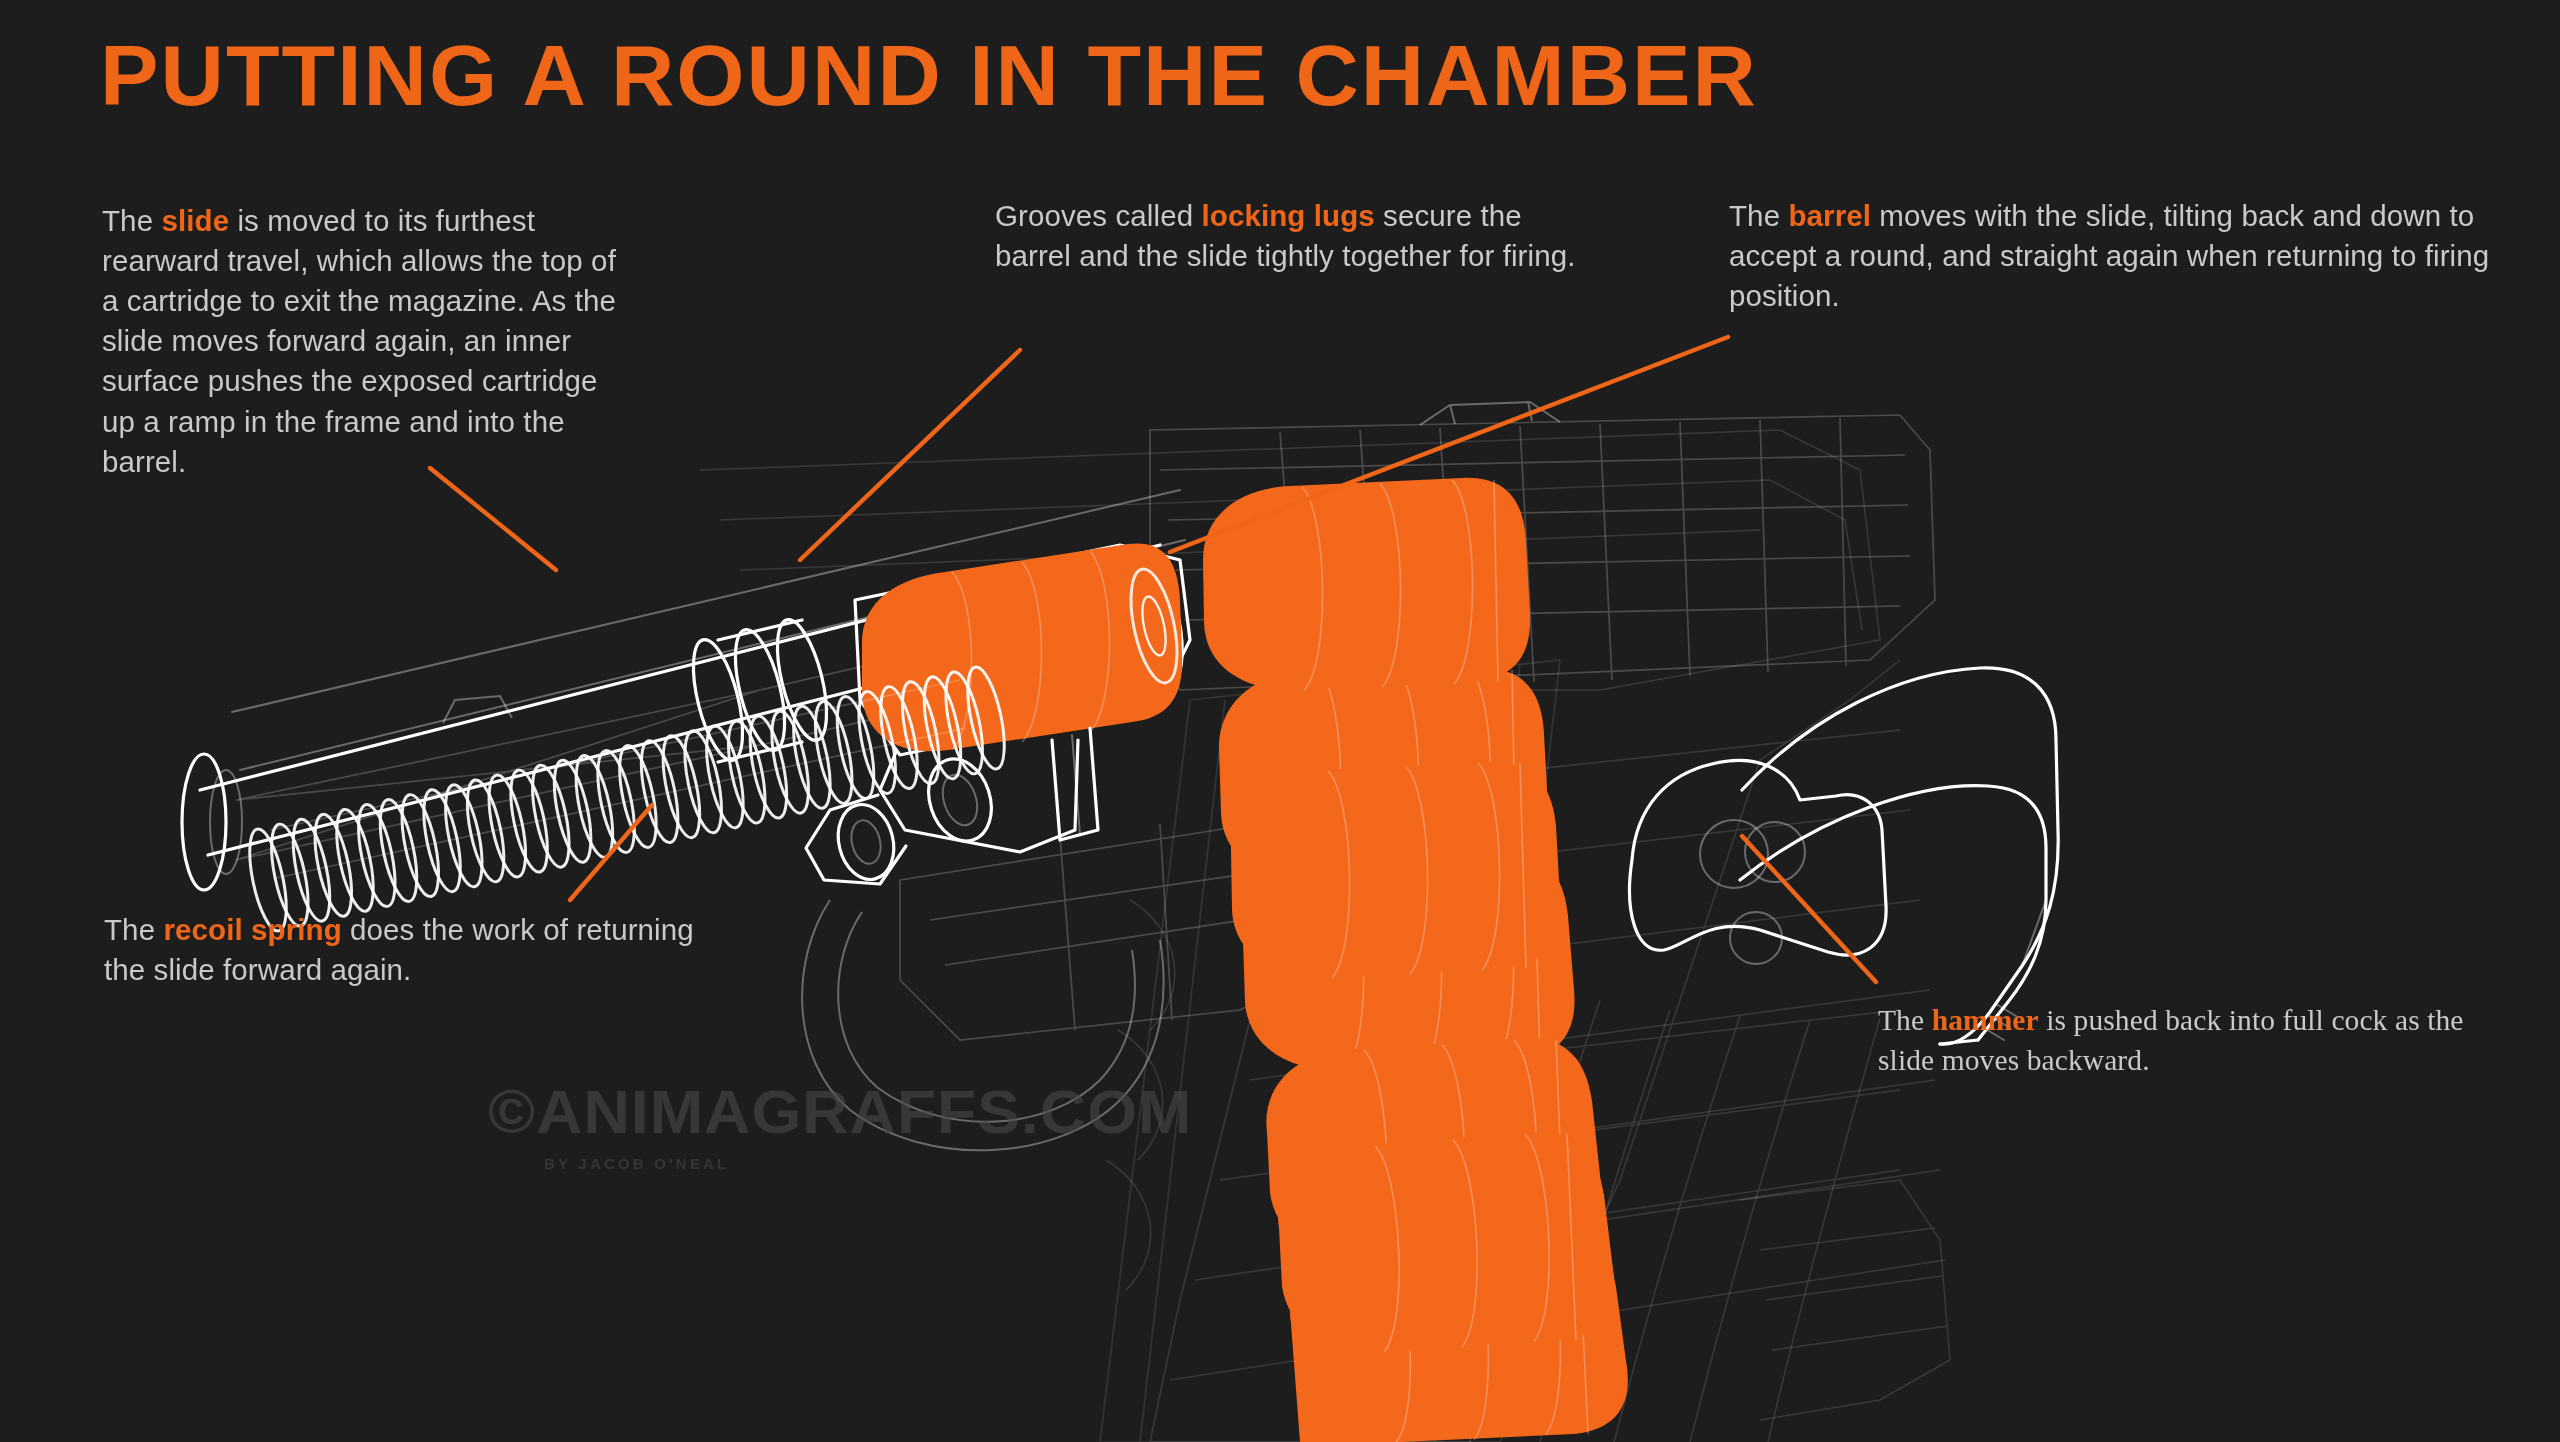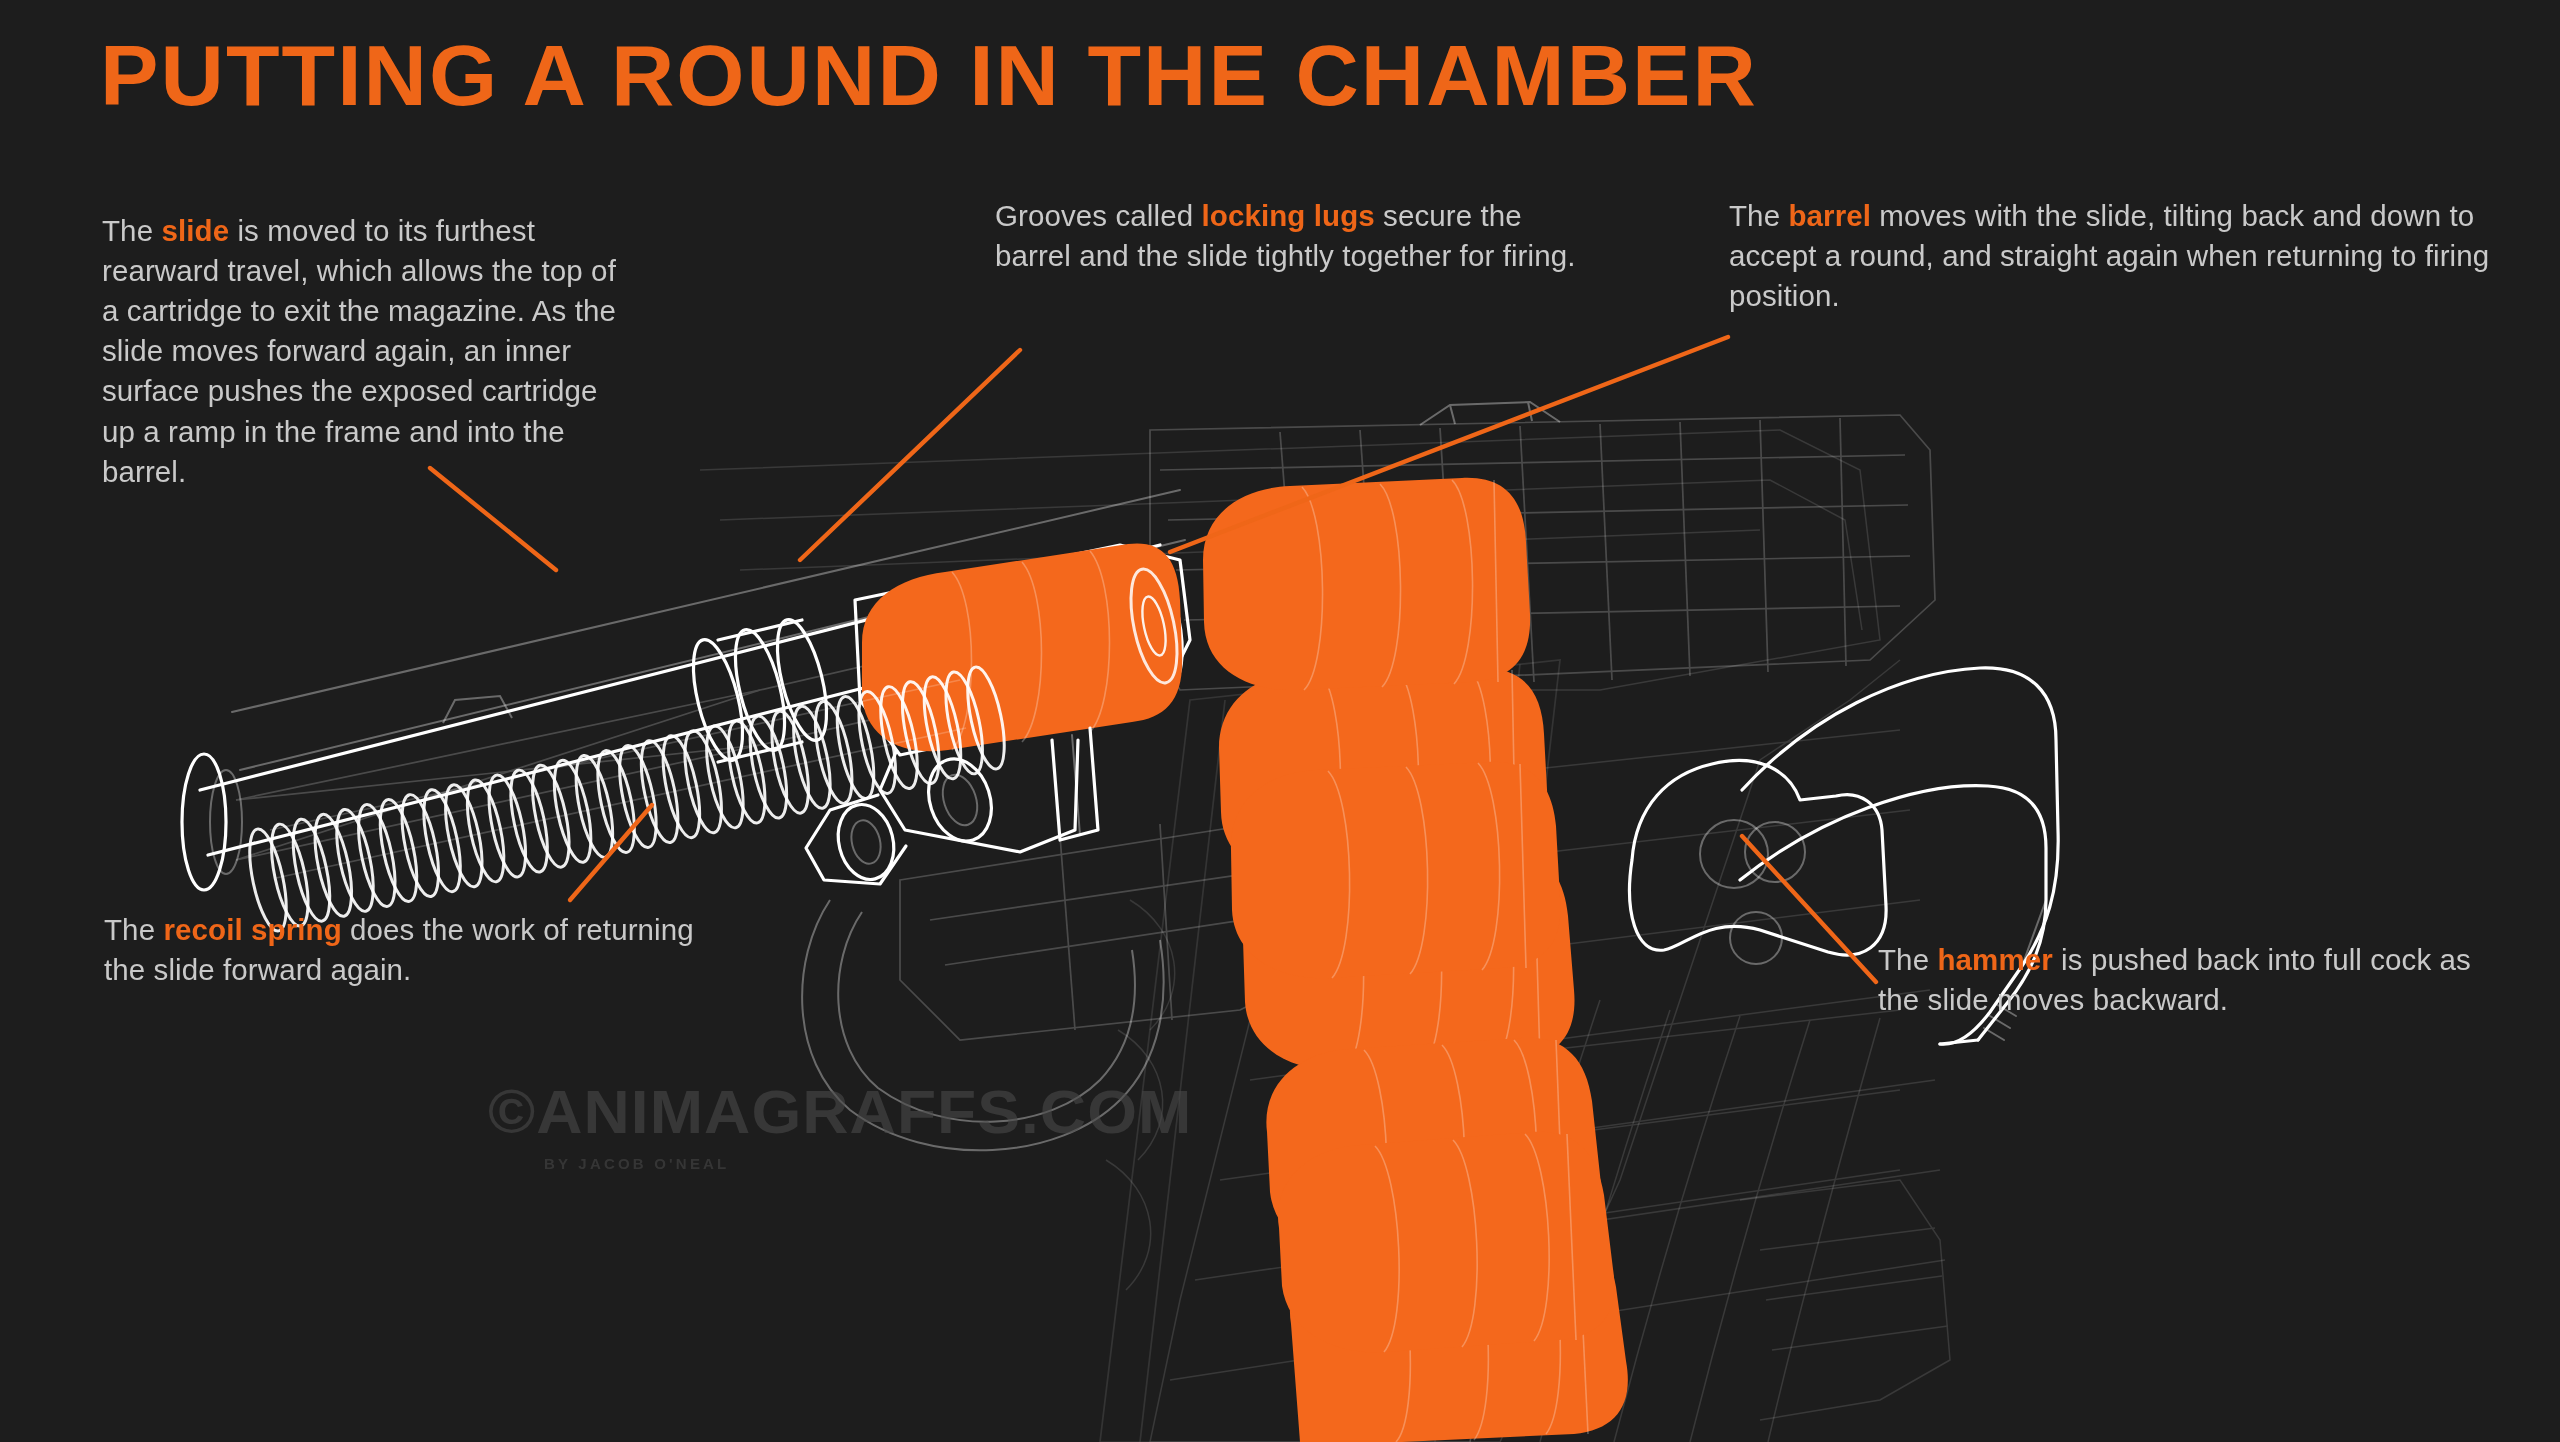--- a/index.html
+++ b/index.html
@@ -40,25 +40,25 @@
     font-size: 29.5px;
     line-height: 1.36;
     font-weight: 500;
     letter-spacing: 0.1px;
   }
   .callout .hl {
     color: #ef6618;
     font-weight: bold;
   }
 
-  #callout-slide  { left: 102px;  top: 211px; width: 520px; }
+  #callout-slide  { left: 102px;  top: 201px; width: 520px; }
   #callout-lugs   { left: 995px;  top: 196px; width: 600px; }
   #callout-barrel { left: 1692px; top: 196px; width: 800px; margin-left: 37px; }
   #callout-spring { left: 104px;  top: 910px; width: 620px; }
-  #callout-hammer { left: 1878px; top: 940px; width: 620px; }
+  #callout-hammer { left: 1878px; top: 1000px; width: 620px; font-family: Liberation Serif, serif; }
 
   
   #watermark {
     position: absolute;
     left: 488px;
     top: 1082px;
     width: 760px;
     pointer-events: none;
     user-select: none;
   }

